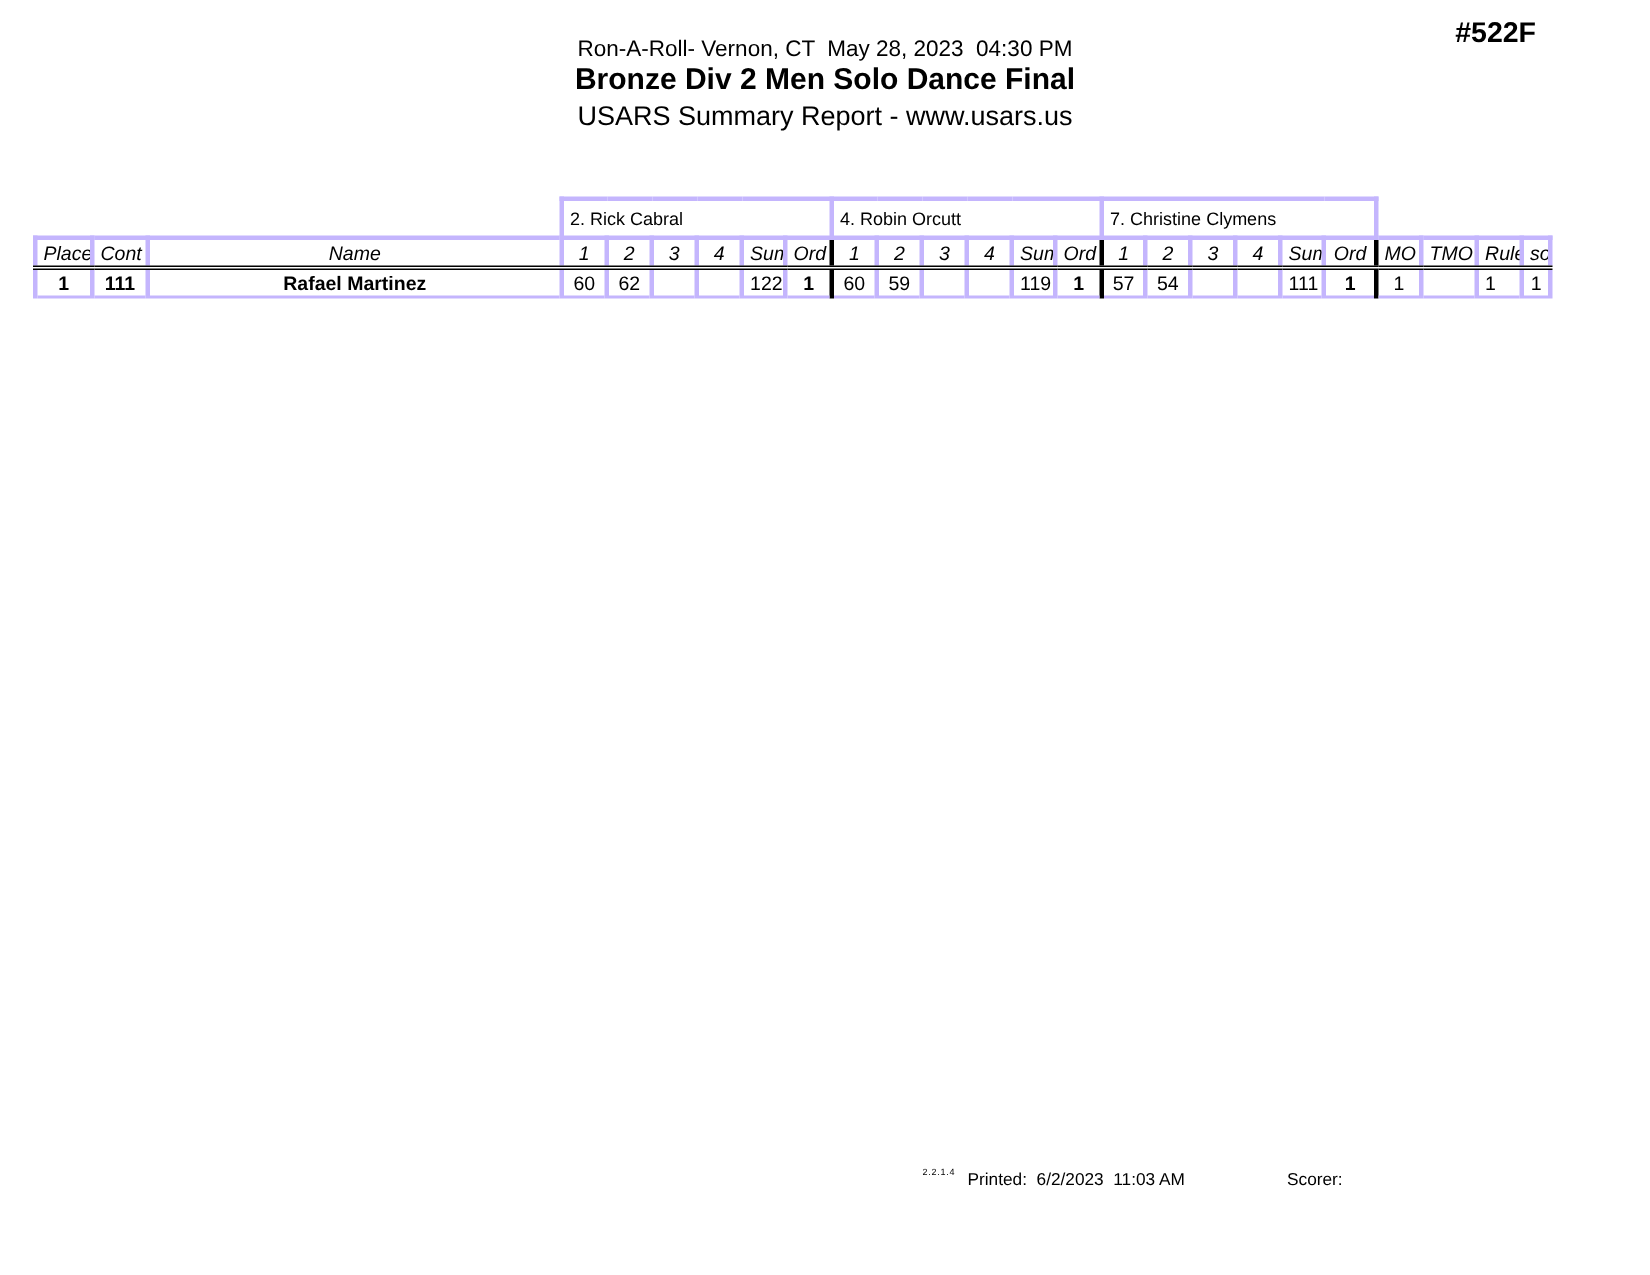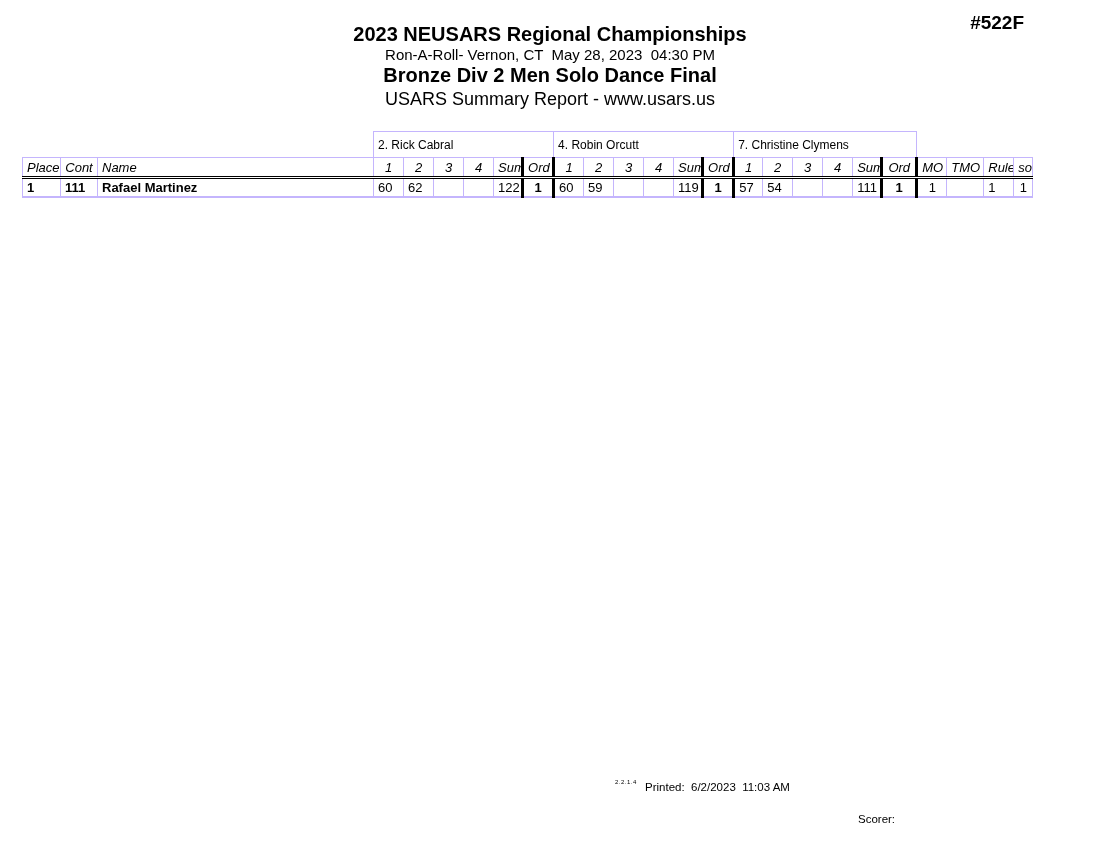--- a/index.html
+++ b/index.html
@@ -49,41 +49,41 @@
   .score-table {
     position: absolute;
     left: 22px;
     top: 131px;
     width: 1010px;
     border-collapse: collapse;
     table-layout: fixed;
     font-size: 13px;
   }
   .score-table td {
-    border: 1px solid #c4b5fd;
+    border: 3px solid #c4b5fd;
     padding: 0 4px;
     overflow: hidden;
     white-space: nowrap;
     vertical-align: middle;
   }
   .judge-row td { height: 26px; }
   .head-row td  { height: 20px; border-bottom: 3px double #000; font-style: italic; }
   .data-row td  { height: 19px; border-bottom-width: 2px; }
 
   .nb { border: none !important; }
   .jname {
     font-size: 12px;
     text-align: left;
     padding-left: 6px;
     white-space: pre;
   }
   .ord-col { border-left: 3px solid #000 !important; border-right: 3px solid #000 !important; text-align: center; }
   .data-row .ord-col { font-weight: bold; }
   .c { text-align: center; }
-  .l { text-align: left; }
+  .l { text-align: center; }
   .r { }
   .pl6 { padding-left: 6px; }
   .bold { font-weight: bold; }
 
   
   .f-version {
     position: absolute;
     left: 615px;
     top: 779px;
     font-size: 6px;
@@ -94,31 +94,29 @@
     left: 645px;
     top: 781px;
     font-size: 11.5px;
     white-space: pre;
   }
   .f-scorer {
     position: absolute;
     left: 858px;
     top: 781px;
     font-size: 11.5px;
-    margin-top: 32px;
   }
 </style>
 </head>
 <body>
 
 <div class="page">
 
 
   <div class="center-header">
-    <div class="h-title">2023 NEUSARS Regional Championships</div>
     <div class="h-loc">Ron-A-Roll- Vernon, CT  May 28, 2023  04:30 PM</div>
     <div class="h-event">Bronze Div 2 Men Solo Dance Final</div>
     <div class="h-report">USARS Summary Report - www.usars.us</div>
   </div>
 
   <div class="event-num">#522F</div>
 
   <table class="score-table">
     <colgroup>
       <col style="width:38px">

